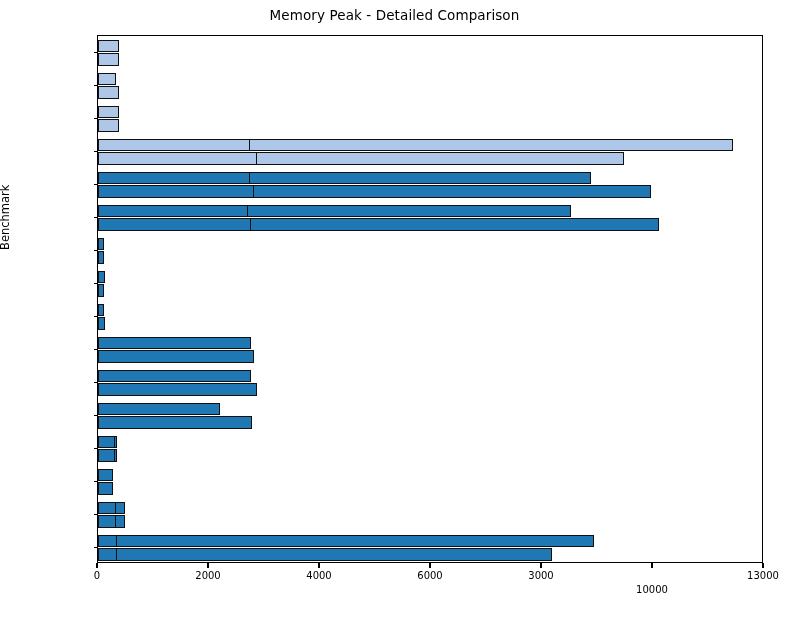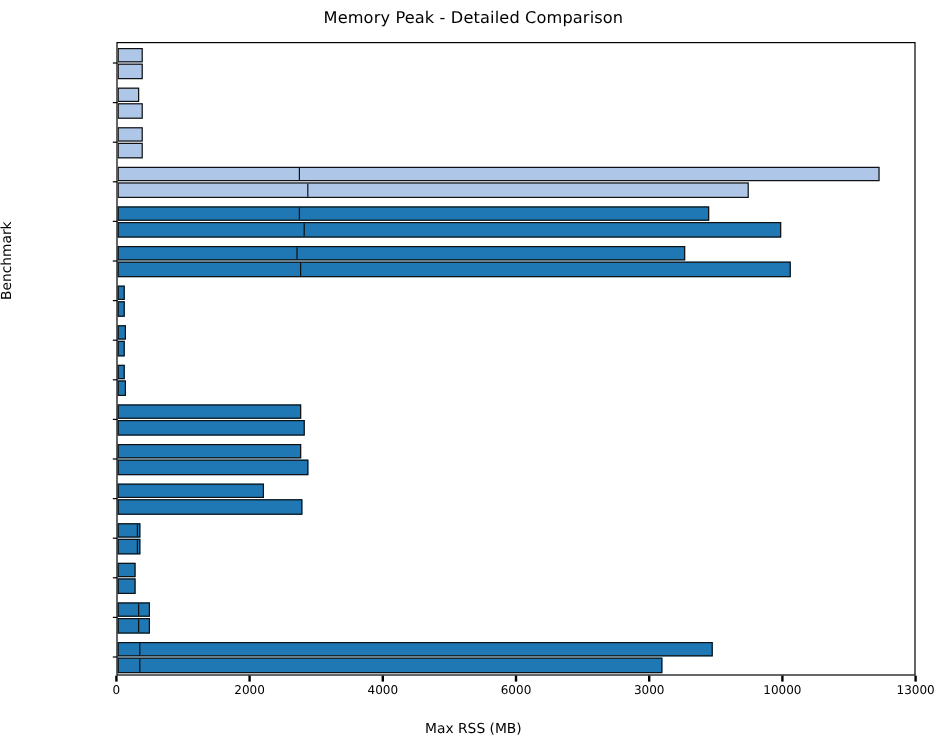--- a/index.html
+++ b/index.html
@@ -152,20 +152,19 @@
       <div class="xtick-label" style="left: 97px;">0</div>
       <div class="xtick-mark" style="left: 207.45px;"></div>
       <div class="xtick-label" style="left: 208px;">2000</div>
       <div class="xtick-mark" style="left: 318.45px;"></div>
       <div class="xtick-label" style="left: 319px;">4000</div>
       <div class="xtick-mark" style="left: 429.45px;"></div>
       <div class="xtick-label" style="left: 430px;">6000</div>
       <div class="xtick-mark" style="left: 540.45px;"></div>
       <div class="xtick-label" style="left: 541px;">3000</div>
       <div class="xtick-mark" style="left: 651.45px;"></div>
-      <div class="xtick-label" style="left: 652px;">10000</div>
+      <div class="xtick-label" style="left: 652px; margin-top: 14px;">10000</div>
       <div class="xtick-mark" style="left: 762.45px;"></div>
       <div class="xtick-label" style="left: 763px;">13000</div>
     </div>
 
-  <div id="xlabel">Max RSS (MB)</div>
 
 </div>
 
 </body></html>

